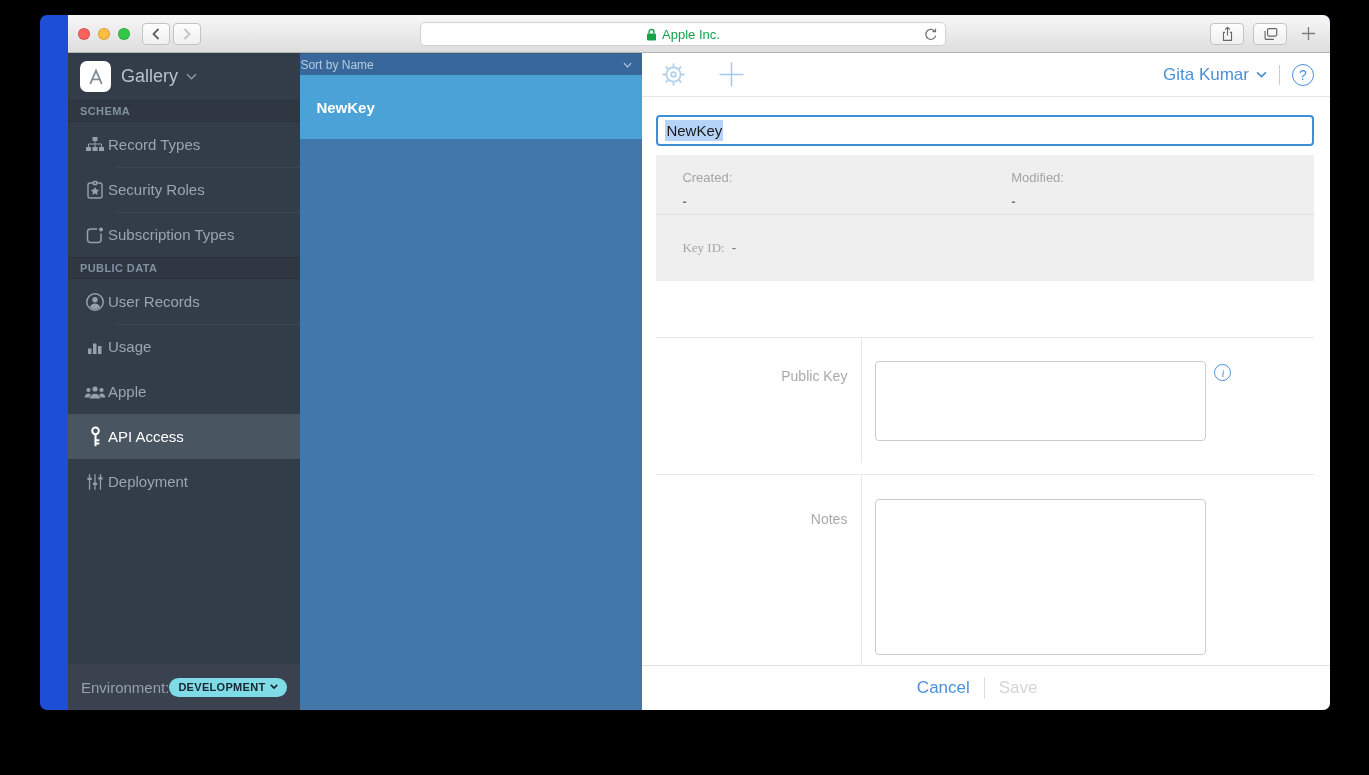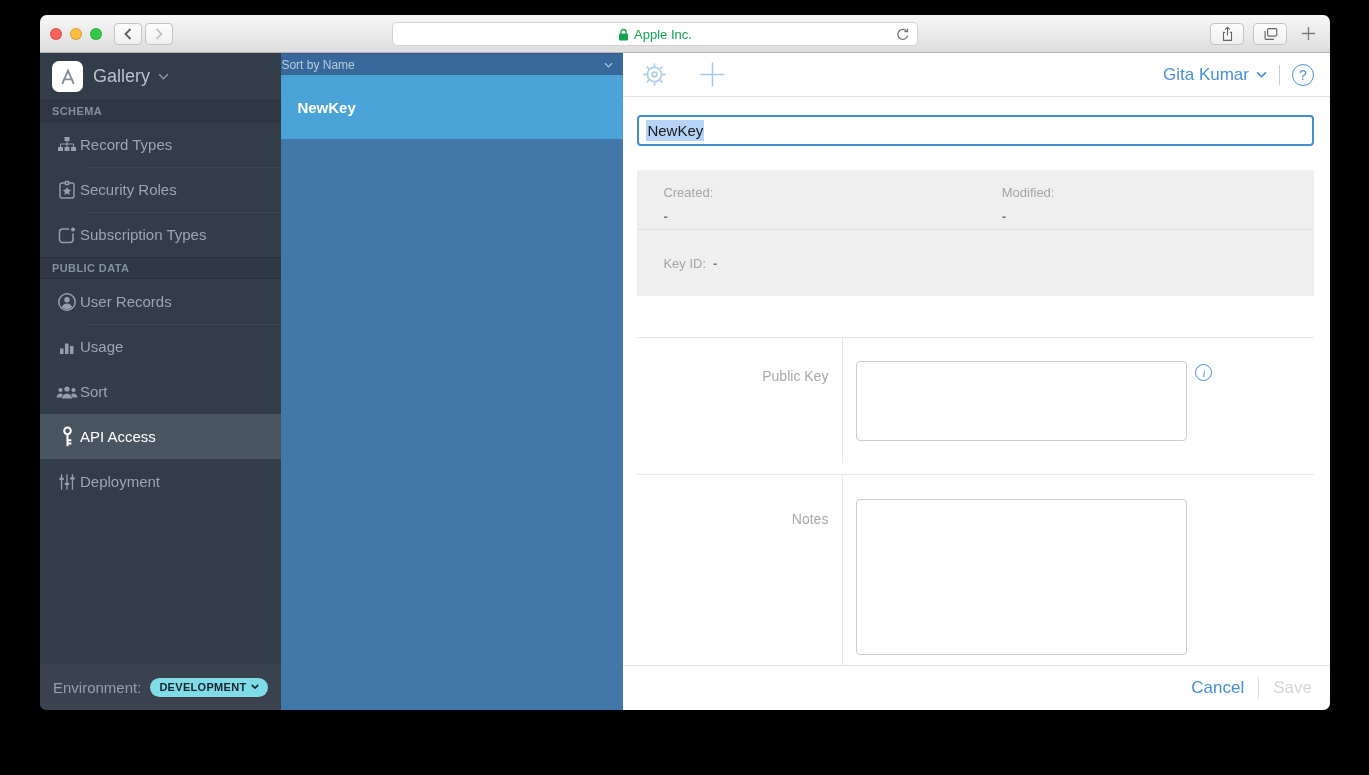--- a/index.html
+++ b/index.html
@@ -1,21 +1,21 @@
 <!DOCTYPE html>
 <html><head>
 <meta charset="utf-8">
 <style>
   * { box-sizing: border-box; margin: 0; padding: 0; }
   html,body { width:1369px; height:775px; background:#000; font-family:"Liberation Sans", sans-serif; }
   .stage { position:relative; width:1369px; height:775px; background:#000; overflow:hidden; }
 
   .window { position:absolute; left:40px; top:15px; width:1290px; height:695px;
             border-radius:7px; overflow:hidden; display:flex; flex-direction:column;
-            box-shadow:0 22px 60px rgba(0,0,0,.65); background:#1d4ed8; }
+            box-shadow:0 22px 60px rgba(0,0,0,.65); background:#1d4ed8;padding-left:28px; }
 
   
   .titlebar { flex:0 0 38px; background:linear-gradient(#f7f7f7,#dedede); border-bottom:1px solid #b4b4b4;
               display:flex; align-items:center; padding:0 10px; position:relative; }
   .lights { display:flex; gap:8px; margin-right:12px; }
   .light { width:12px; height:12px; border-radius:50%; border:0.5px solid rgba(0,0,0,.15); }
   .light.red { background:#fc615d; } .light.yellow { background:#fdbd41; } .light.green { background:#34c84a; }
   .nav-btn { width:28px; height:22px; background:linear-gradient(#fdfdfd,#f0f0f0); border:1px solid #c3c3c3;
              border-radius:4px; display:flex; align-items:center; justify-content:center; margin-right:3px; }
   .nav-btn.back { color:#5f5f5f; } .nav-btn.fwd { color:#c3c3c3; }
@@ -38,21 +38,21 @@
   .sb-app-label { color:#b9c1ca; font-size:18px; display:flex; align-items:center; gap:8px; }
   .sb-app-label .chev { color:#8d97a3; }
   .sb-sec { flex:0 0 22px; background:#2e3742; border-top:1px solid #2a323c; border-bottom:1px solid #2a323c;
             color:#8291a0; font-size:11px; font-weight:bold; letter-spacing:.4px; display:flex; align-items:center; padding:0 12px; }
   .sb-item { flex:0 0 45px; display:flex; align-items:center; padding-left:14px; position:relative; cursor:default; }
   .sb-item .icn { width:26px; display:flex; justify-content:center; color:#95a0ad; flex:0 0 26px; }
   .sb-item.sep::before { content:""; position:absolute; top:0; left:48px; right:0; border-top:1px solid #3d4754; }
   .sb-item.selected { background:#4a5562; color:#fff; }
   .sb-item.selected .icn { color:#fff; }
   .sb-spacer { flex:1; }
-  .sb-footer { flex:0 0 46px; background:#39424e; display:flex; align-items:center; padding:0 13px; gap:9px; color:#95a0ab;justify-content:flex-end; }
+  .sb-footer { flex:0 0 46px; background:#39424e; display:flex; align-items:center; padding:0 13px; gap:0; color:#95a0ab;justify-content:flex-end; }
   .env-badge { background:#7fdbe6; color:#17252f; font-size:11px; font-weight:bold; letter-spacing:.3px;
                border-radius:10px; padding:3px 9px 4px; display:flex; align-items:center; gap:5px; }
   .env-badge .chev { color:#17252f; }
 
   
   .listpanel { flex:0 0 342px; background:#4277a9; display:flex; flex-direction:column; }
   .lp-header { flex:0 0 45px; background:#3d70a1; color:#d6e3ee; font-size:18px;
                display:flex; align-items:center; padding-left:16px; gap:9px; }
   .lp-header .chev { color:#a9c2d8; }
   .lp-sort { flex:0 0 22px; background:#38689b; border-top:1px solid #34618f; color:#b6cbdf; font-size:12px;
@@ -72,45 +72,45 @@
   .help-btn { width:22px; height:22px; border:1.5px solid #4a90d9; border-radius:50%; color:#4a90d9;
               font-size:14px; display:flex; align-items:center; justify-content:center; }
   .help-btn::before { content:"?"; }
 
   .m-body { flex:1; position:relative; overflow:hidden; }
   .name-input { position:absolute; left:14px; right:16px; top:18px; height:31px; border:2px solid #3d8fd9;
                 border-radius:4px; background:#fff; display:flex; align-items:center; padding:0 7px;
                 font-size:15px; color:#1a1a1a; }
   .name-input .sel { background:#b5d4f8; padding:2px 1px; }
 
-  .meta { position:absolute; left:14px; right:16px; top:73px; background:#efefef; }
+  .meta { position:absolute; left:14px; right:16px; top:58px; background:#efefef; }
   .meta-row1 { height:60px; display:flex; border-bottom:1px solid #e0e0e0; }
   .meta-col { width:50%; padding:15px 0 0 26px; }
   .meta-label { font-size:13px; color:#a5a5a5; }
   .meta-value { margin-top:9px; font-size:13px; color:#777; font-weight:bold; }
-  .meta-row2 { height:66px; display:flex; align-items:center; padding-left:26px; gap:7px; }
+  .meta-row2 { height:66px; display:flex; align-items:center; padding-left:26px; gap:7px;font-family:Liberation Serif, serif; }
   .meta-row2 .meta-value { margin-top:0; }
 
   .form { position:absolute; left:14px; right:16px; top:240px; bottom:0; display:flex; flex-direction:column;gap:11px; }
   .form-row { display:flex; border-top:1px solid #e8e8e8; }
   .form-row.pk { flex:0 0 126px; } .form-row.notes { flex:1; }
   .f-label-col { flex:0 0 206px; border-right:1px solid #e8e8e8; display:flex; justify-content:flex-end;
                  padding:30px 14px 0 0; color:#a9a9a9; font-size:14px; }
   .form-row.notes .f-label-col { padding-top:36px; }
   .f-field-col { flex:1; position:relative; }
   .ta { position:absolute; left:13px; top:23px; width:331px; height:80px; border:1px solid #ccc;
         border-radius:4px; background:#fff; resize:none; font-family:"Liberation Sans", sans-serif; }
   .form-row.notes .ta { top:24px; height:156px; }
   .info-btn { position:absolute; left:352px; top:26px; width:17px; height:17px; border:1.5px solid #4a90d9;
               border-radius:50%; color:#4a90d9; display:flex; align-items:center; justify-content:center;
               font-size:11px; font-style:italic; font-family:"Liberation Serif", serif; }
   .info-btn::before { content:"i"; }
 
   .m-footer { flex:0 0 45px; border-top:1px solid #e2e2e2; display:flex; align-items:center;
-              justify-content:flex-end; padding-right:18px; gap:14px; font-size:17px; }
+              justify-content:center; padding-right:18px; gap:14px; font-size:17px; }
   .cancel-btn { color:#4a90d9; } .save-btn { color:#d5d5d5; }
   .f-vdiv { width:1px; height:22px; background:#dcdcdc; }
 
   svg { display:block; }
 </style>
 </head>
 <body>
 
 <div class="stage">
   <div class="window">
@@ -264,21 +264,21 @@
           <span class="icn">
             <svg width="24" height="18" viewBox="0 0 24 18" fill="currentColor">
                 <circle cx="5.5" cy="7" r="2.1"></circle>
                 <circle cx="18.5" cy="7" r="2.1"></circle>
                 <circle cx="12" cy="6" r="2.6"></circle>
                 <path d="M1.5 14.5c.5-2.7 2-4 4-4 .9 0 1.7.3 2.3.8l-1.5 3.2z"></path>
                 <path d="M22.5 14.5c-.5-2.7-2-4-4-4-.9 0-1.7.3-2.3.8l1.5 3.2z"></path>
                 <path d="M6.8 15.5c.6-3.2 2.5-4.7 5.2-4.7s4.6 1.5 5.2 4.7z"></path>
               </svg>
           </span>
-          <span>Sort</span>
+          <span>Apple</span>
         </div>
         <div class="sb-item selected">
           <span class="icn">
             <svg width="13" height="22" viewBox="0 0 14 24" fill="none" stroke="currentColor" stroke-width="2.2">
                 <circle cx="7" cy="5.3" r="3.6"></circle>
                 <path d="M7 9v13"></path>
                 <path d="M7 15.5h4.2M7 19h4.2"></path>
               </svg>
           </span>
           <span>API Access</span>

